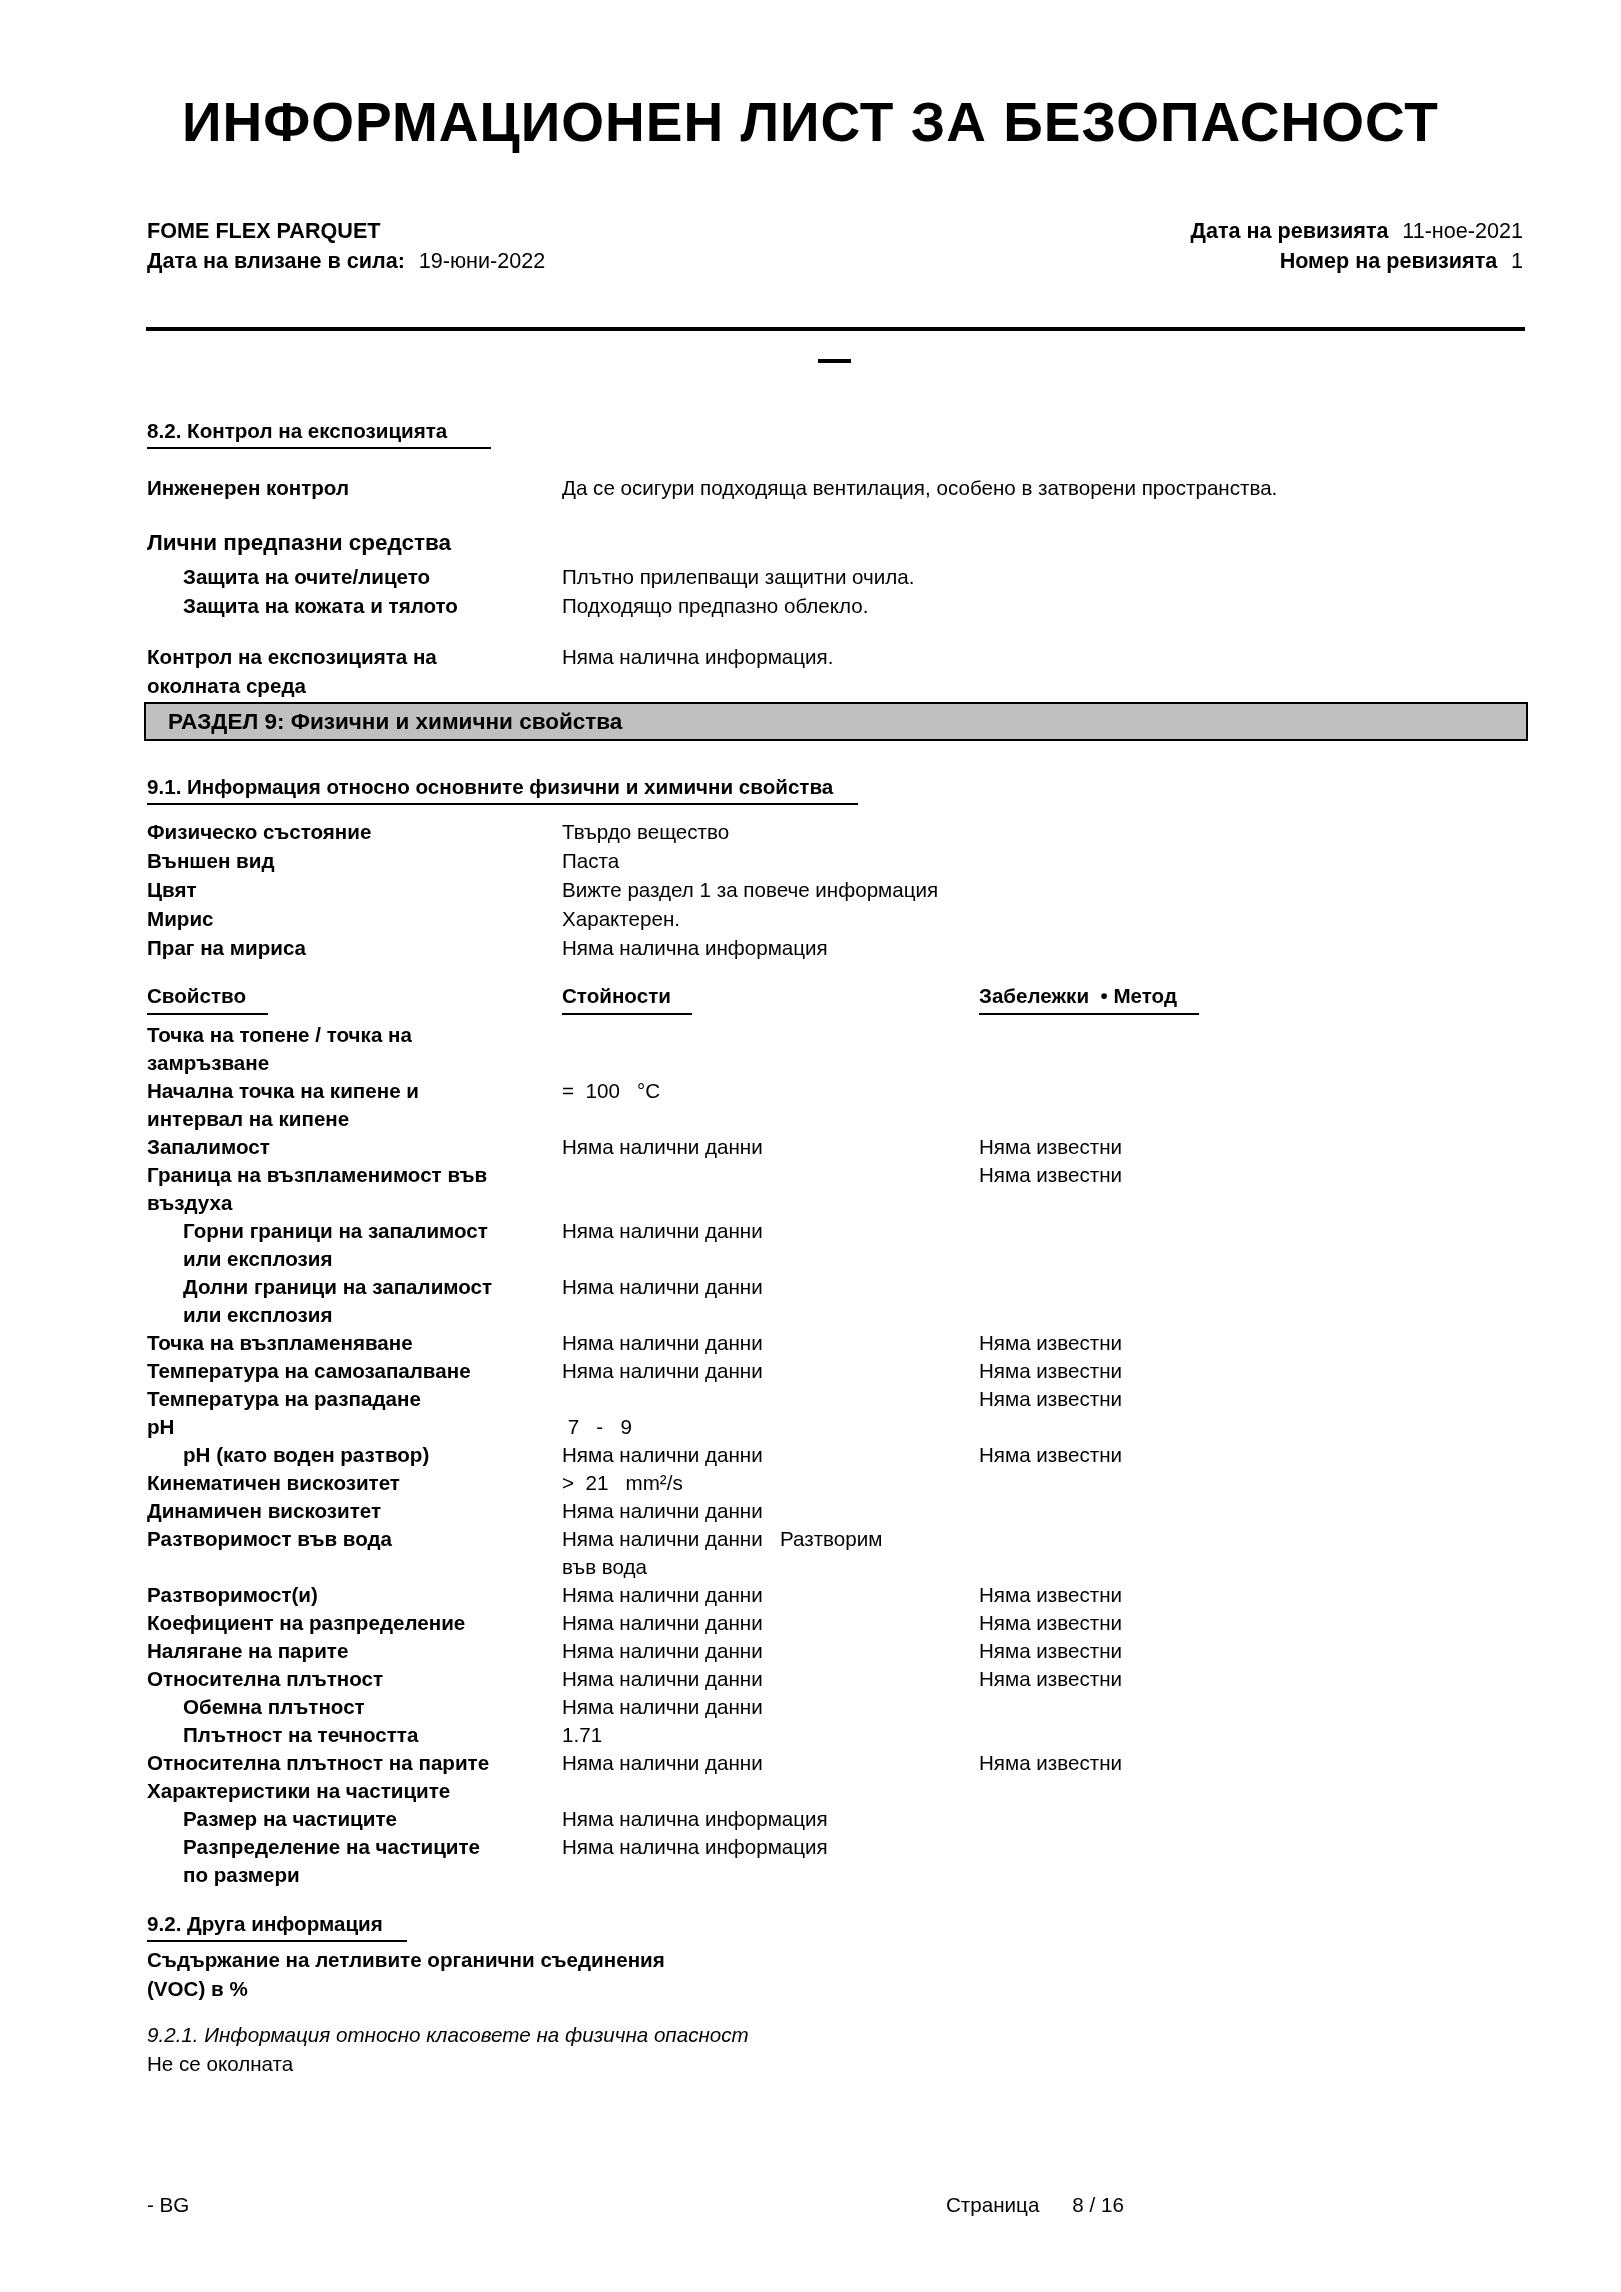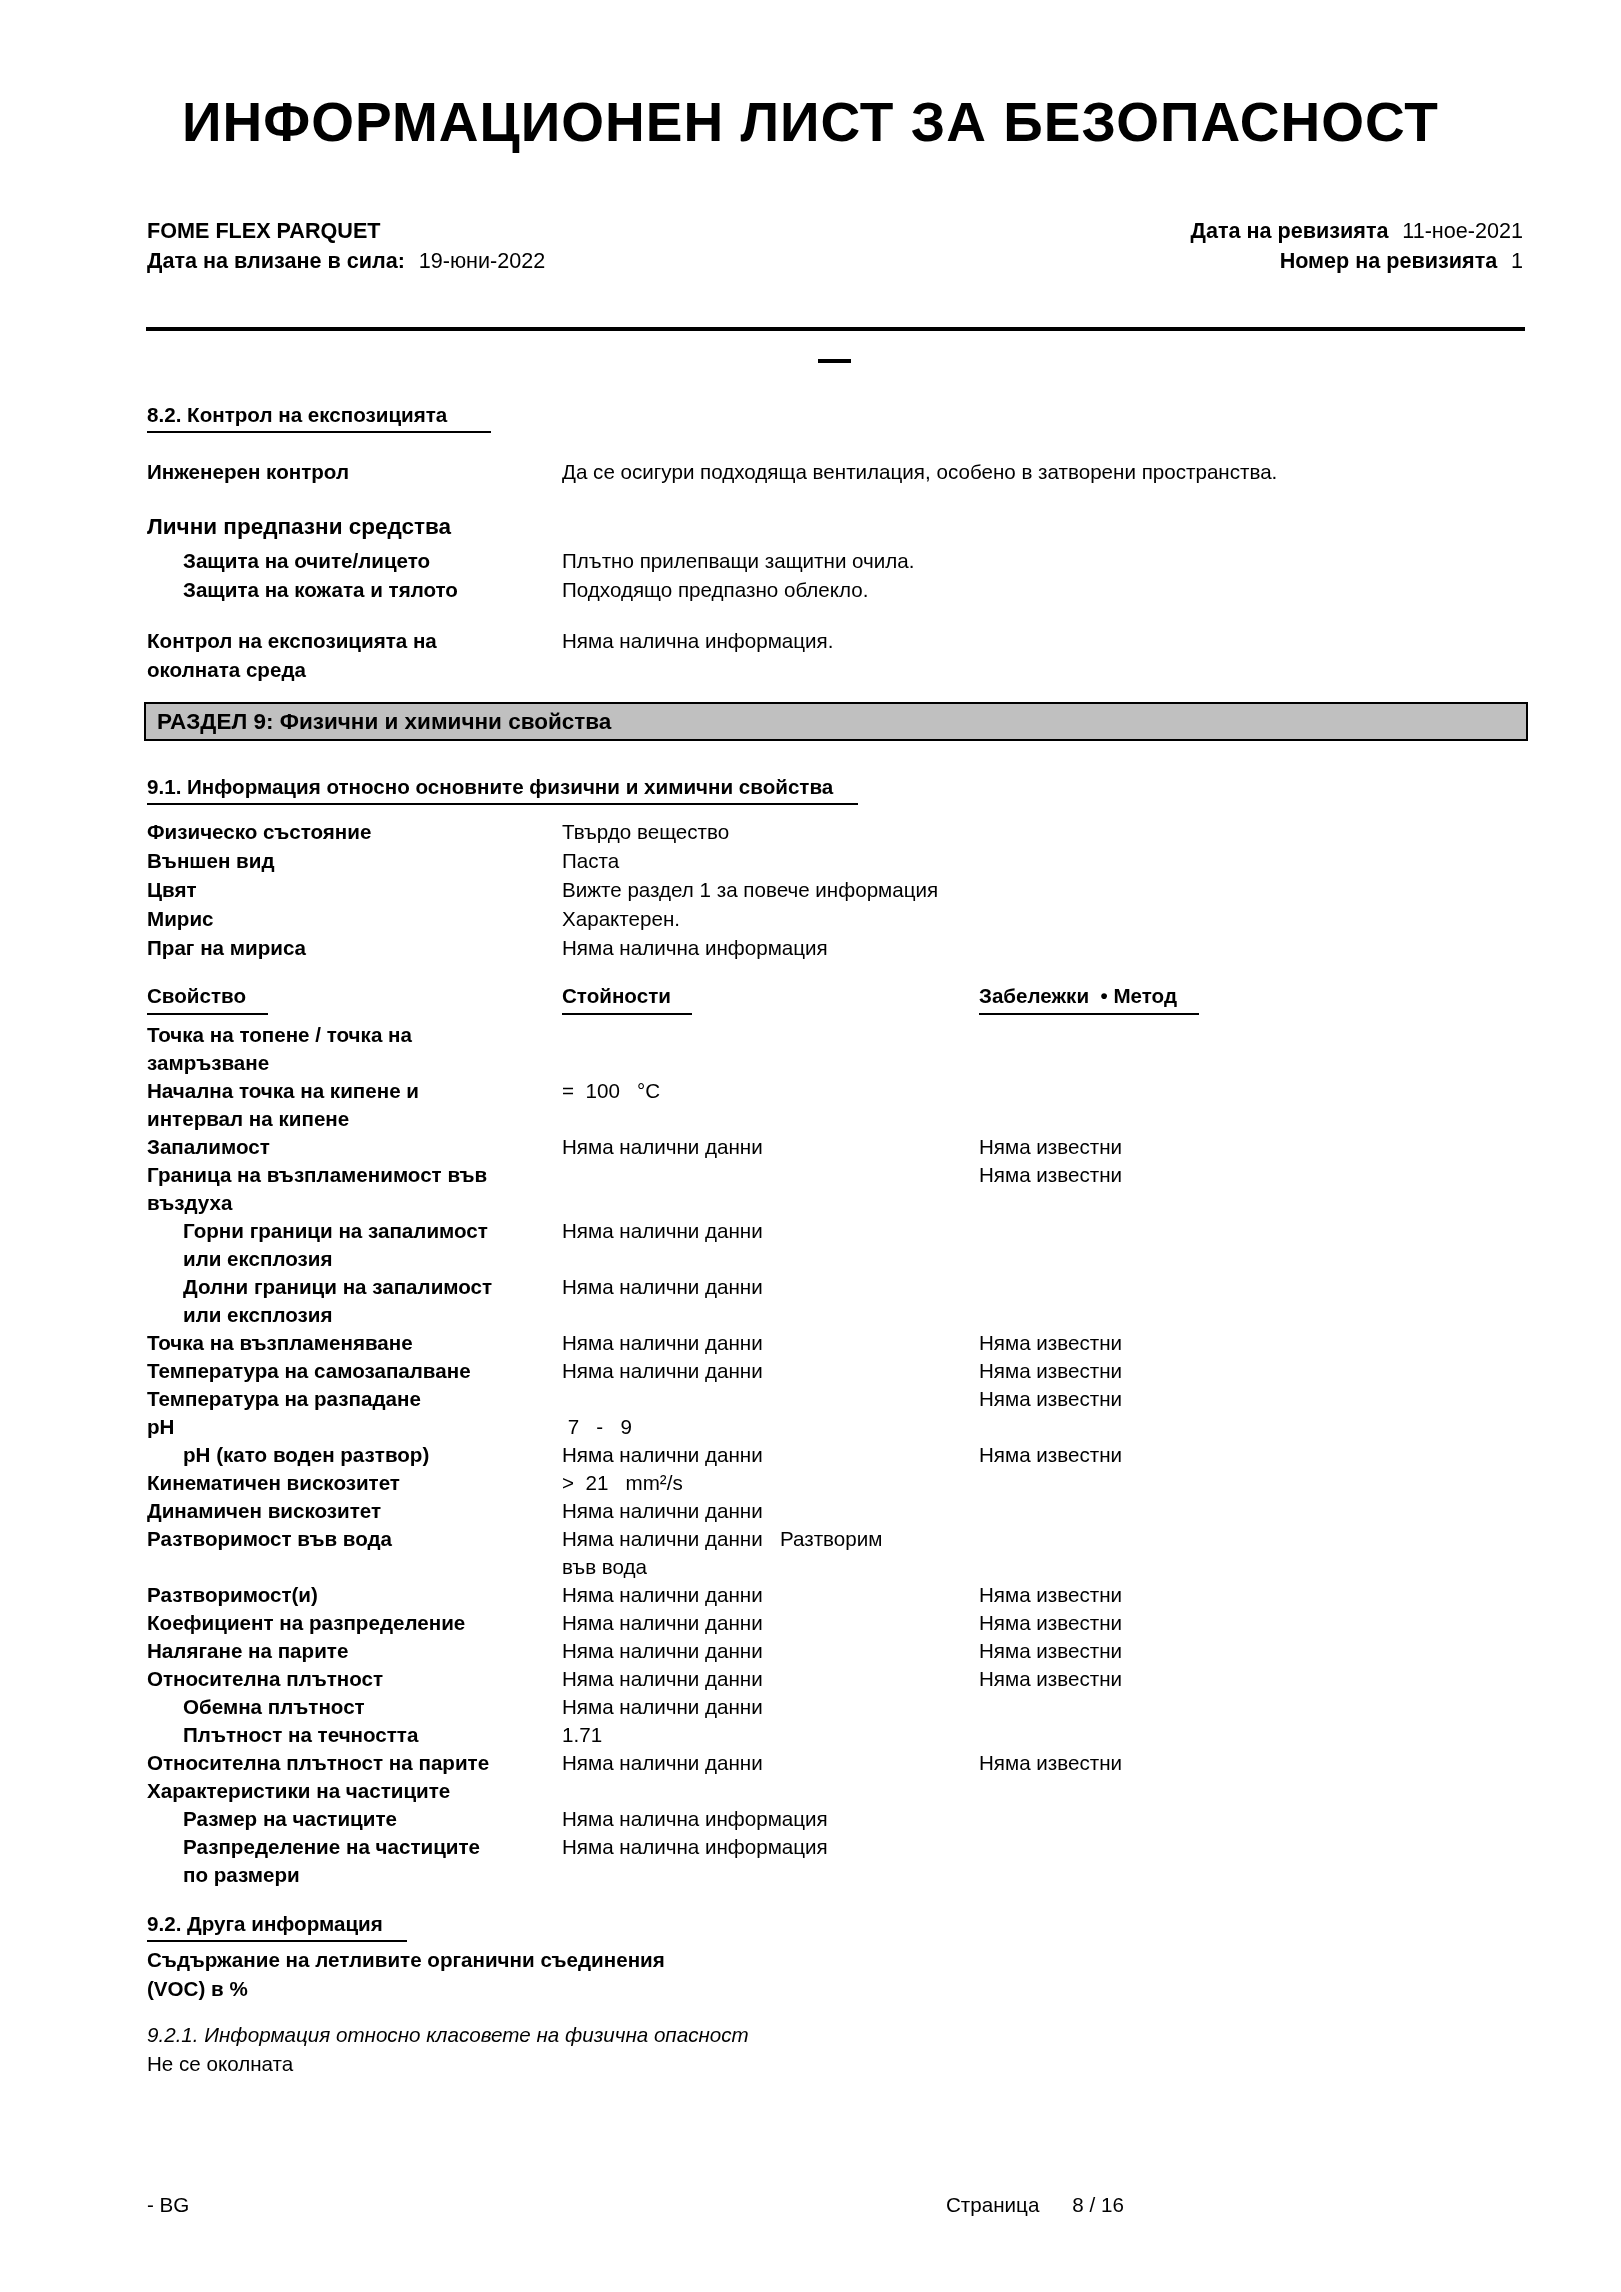--- a/index.html
+++ b/index.html
@@ -35,31 +35,31 @@
     display:inline-block;
     border-bottom:2px solid #000;
     padding:0 44px 2px 0;
   }
   .sec-heading.short-pad { padding-right:24.5px; }
 
   .kvrow { display:grid; grid-template-columns:415px 1fr; }
   .kvrow > .k { font-weight:bold; }
   .kvrow.indent > .k { padding-left:36px; }
 
-  .s82 { top:400px; }
+  .s82 { top:416px; }
   .s82 .eng { margin-top:23.5px; }
   .s82 .ppe-head { margin-top:25.5px; font-size:22.5px; line-height:31px; font-weight:bold; }
   .s82 .ppe1 { margin-top:3.9px; }
   .s82 .env { margin-top:22.5px; }
 
   .banner {
     position:absolute; left:144px; top:702px; width:1384px;
     background:#c0c0c0; border:2.9px solid #000;
     font-weight:bold; font-size:22.5px; line-height:35px;
-    padding-left:11px;
+    padding-left:22px;
   }
 
   .s91 { top:772px; }
   .s91 .kvlist { margin-top:11.8px; }
 
   .ptable { top:980px; }
   .ptable .thead { display:grid; grid-template-columns:415px 417px 1fr; line-height:31px; }
   .ptable .thead span {
     font-weight:bold; display:inline-block; justify-self:start;
     border-bottom:2px solid #000; padding:0 21.6px 2px 0;

